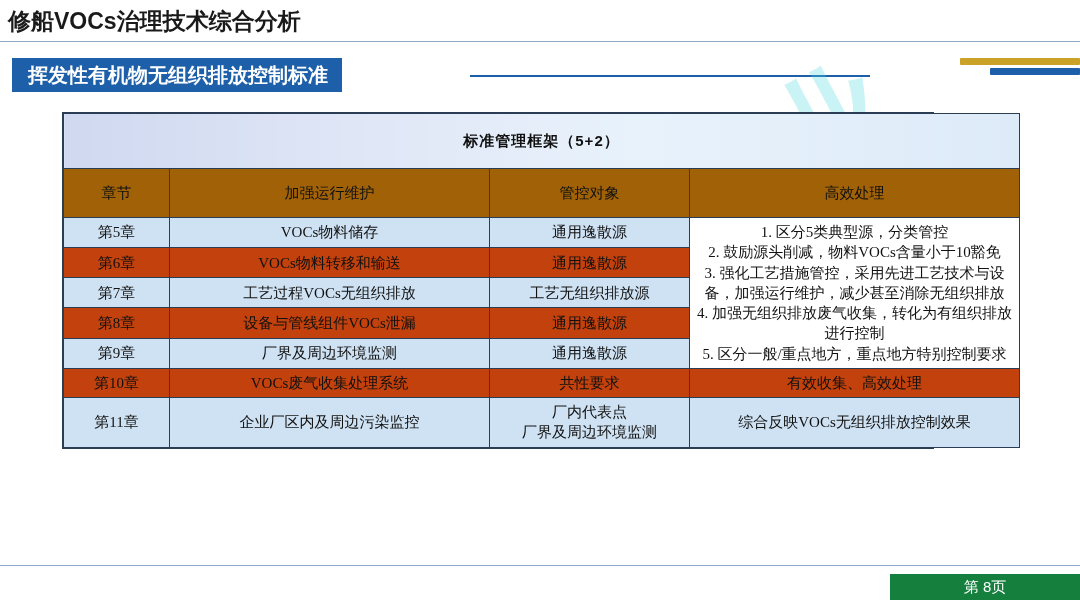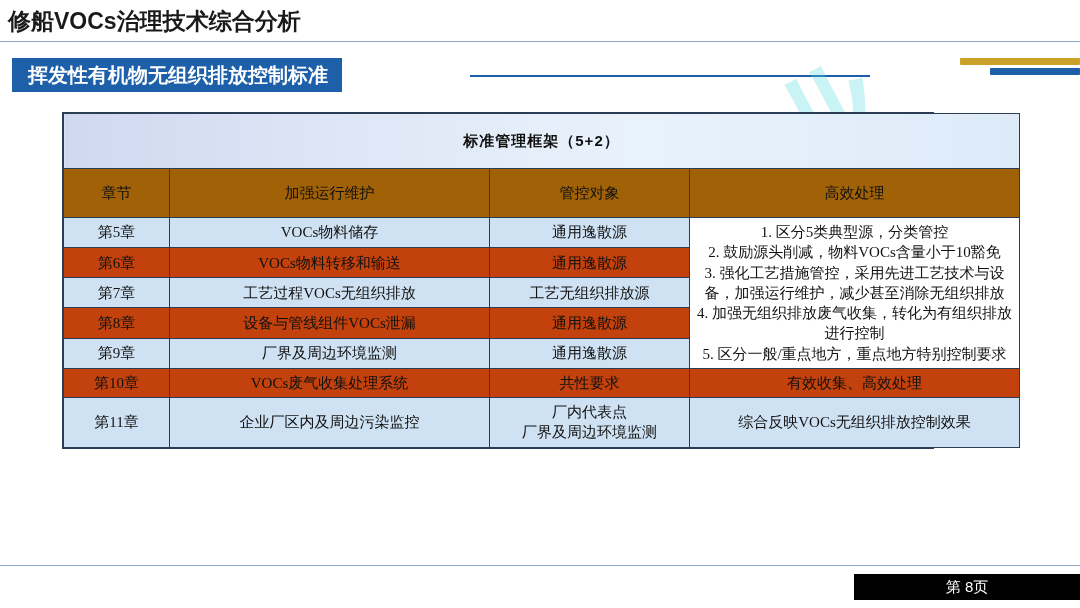--- a/index.html
+++ b/index.html
@@ -172,23 +172,23 @@
     left: 0;
     bottom: 42px;
     width: 1080px;
     height: 1px;
     background: #8fa8c8;
   }
   .page-badge {
     position: absolute;
     right: 0;
     bottom: 8px;
-    width: 226px;
+    width: 190px;
     height: 26px;
-    background: #000000;
+    background: #15803d;
     color: #ffffff;
     font-family: "Liberation Sans", sans-serif;
     font-size: 15px;
     display: flex;
     align-items: center;
     justify-content: center;
   }
 </style>
 </head>
 <body>

